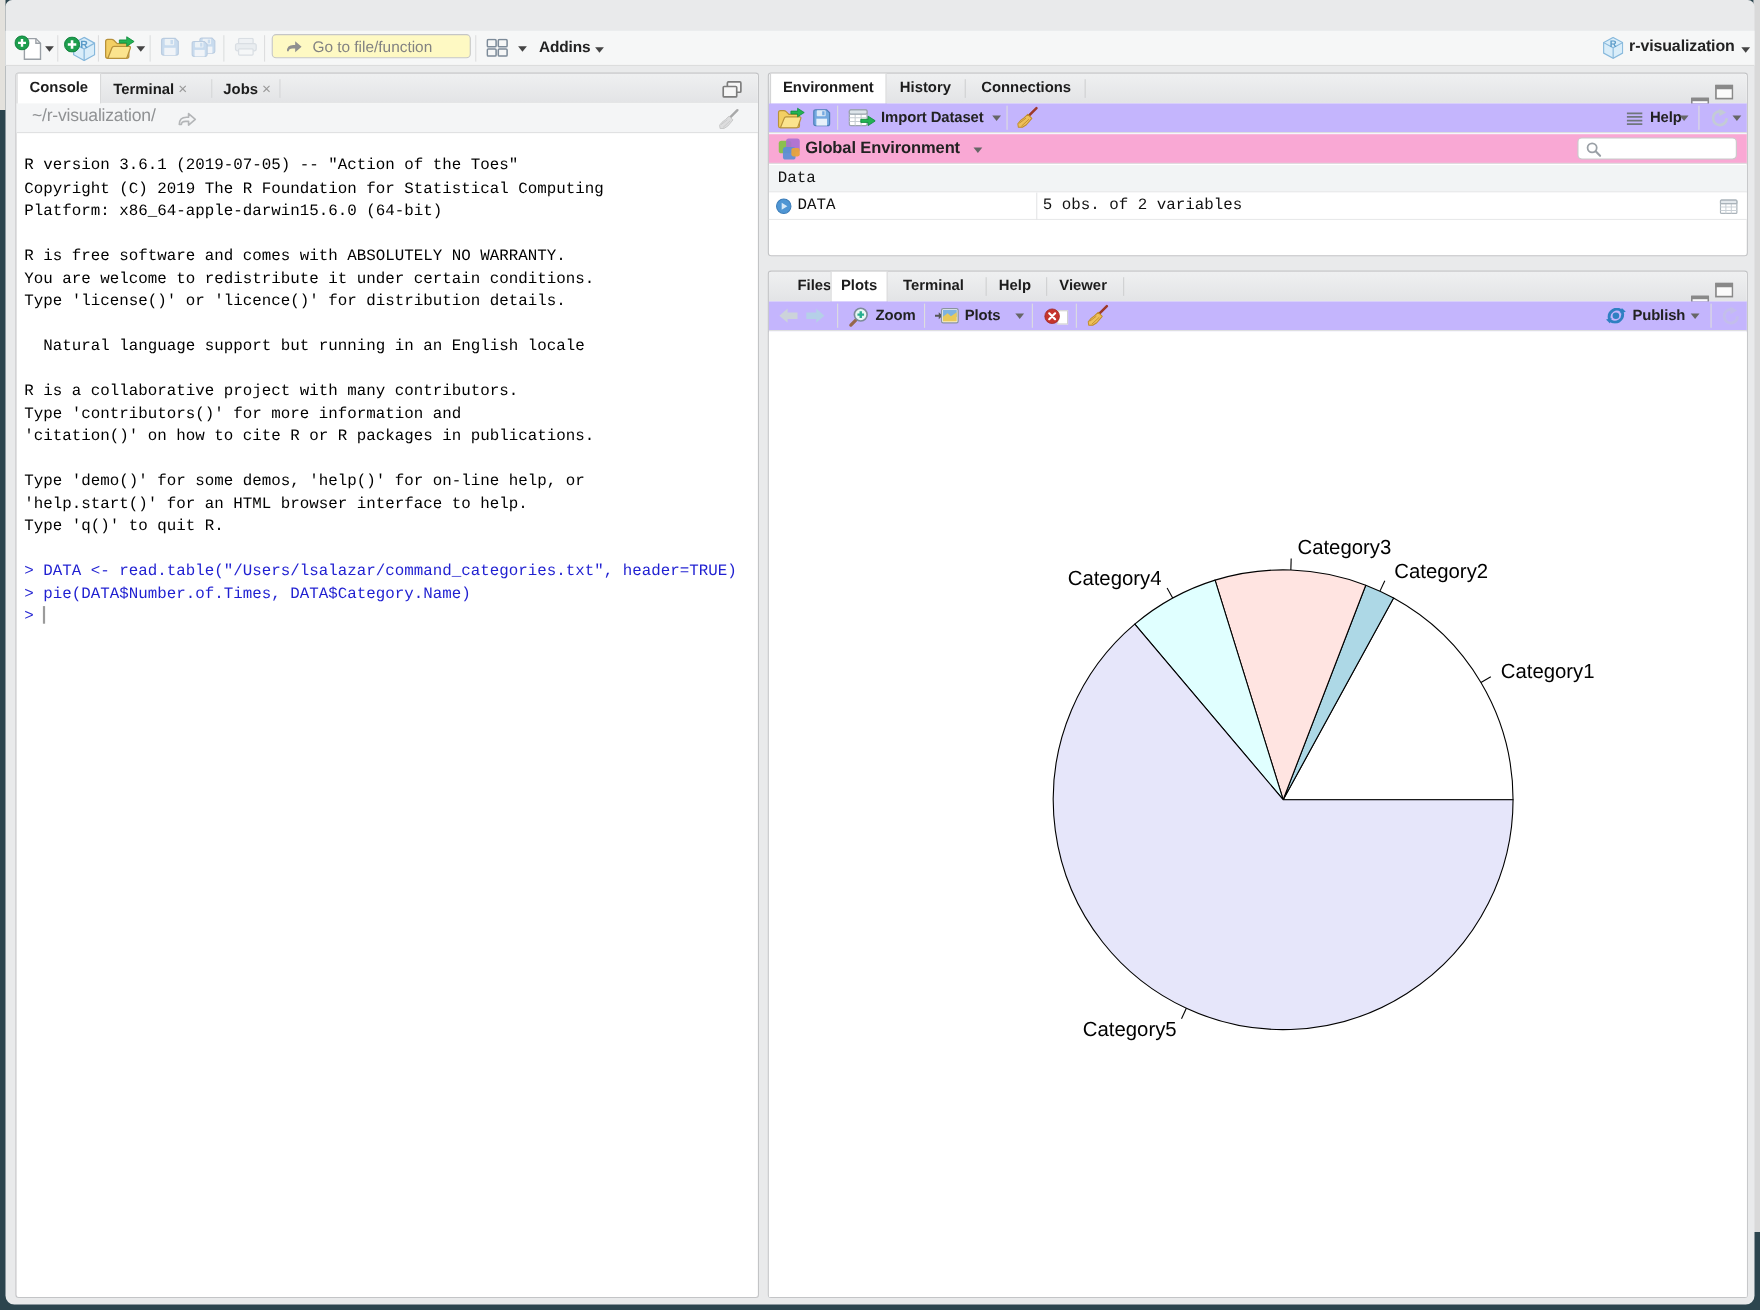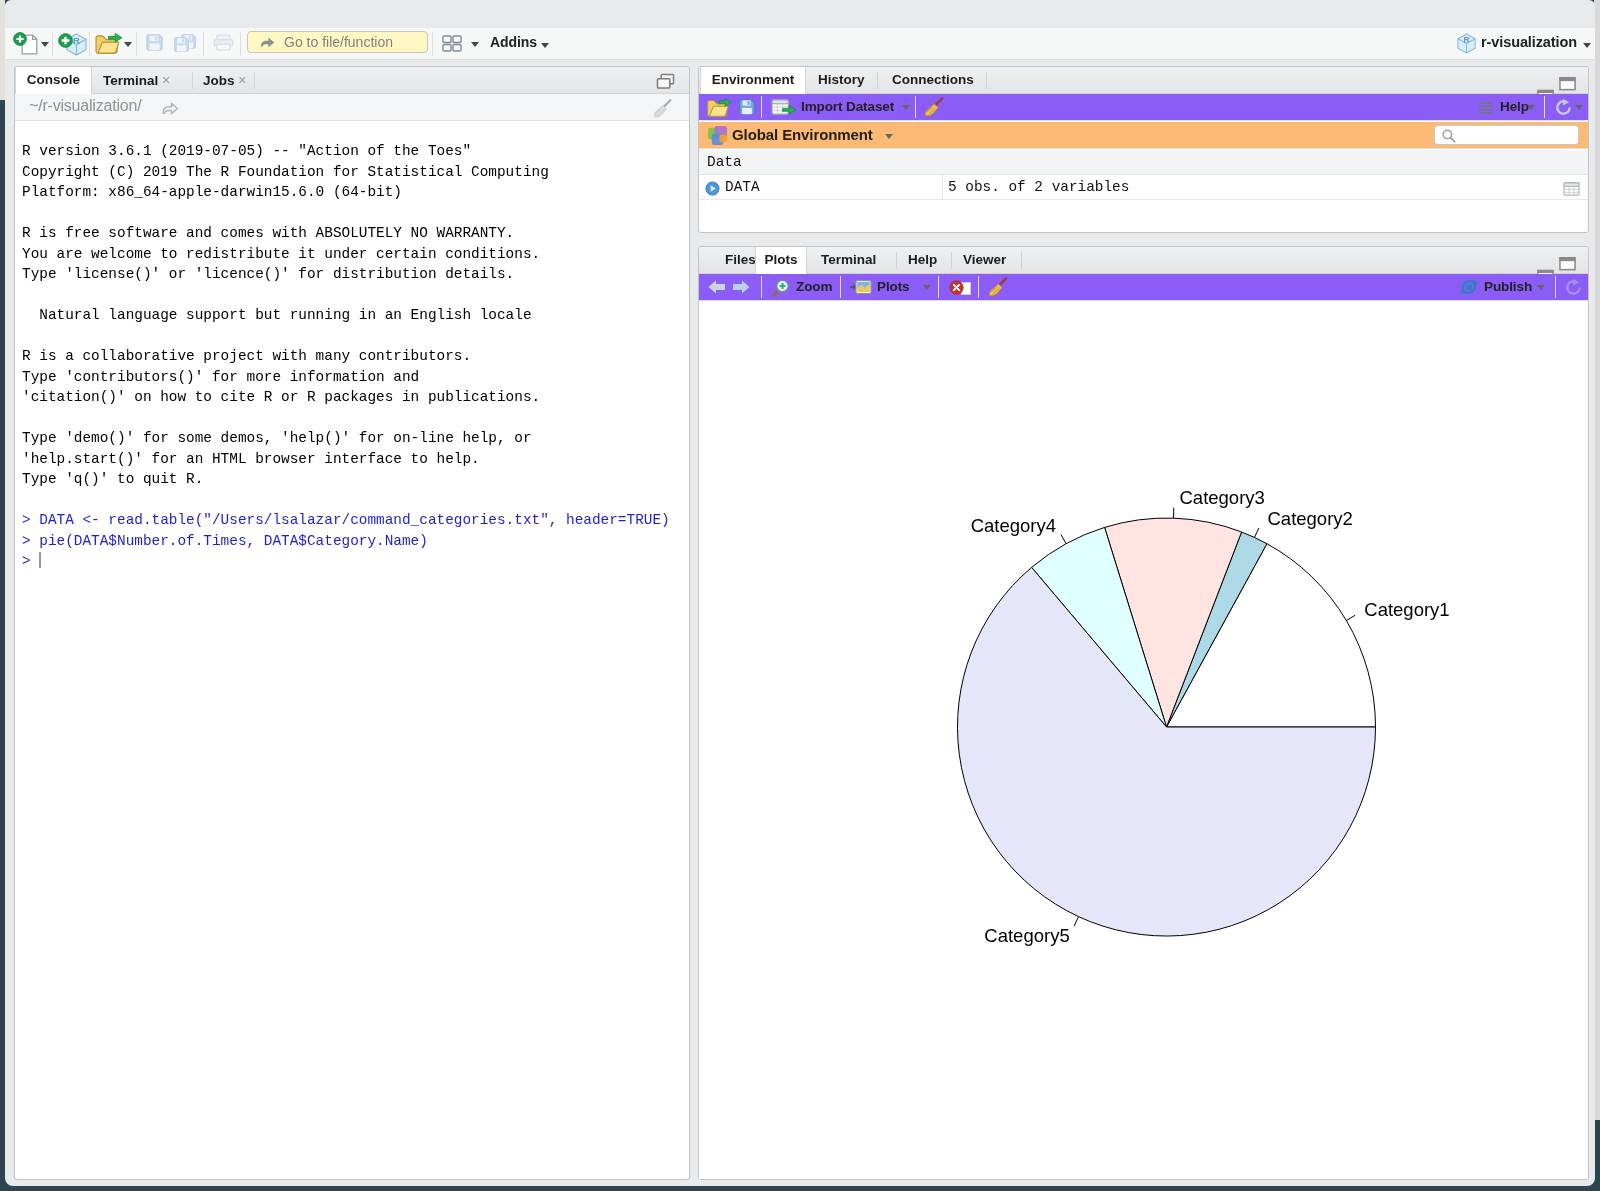--- a/index.html
+++ b/index.html
@@ -19,32 +19,32 @@
 .caret.lt{border-top-color:#666;}
 #gotobox{left:242px;top:3px;width:181px;height:22px;background:#fef9c3;border:1px solid #c5c6c7;border-radius:4px;color:#828282;font-size:14px;line-height:20px;}
 #addins{left:485px;top:6px;font-size:14px;color:#222;font-weight:600;letter-spacing:-0.1px;}
 #proj{left:1476px;top:6px;font-size:14.5px;color:#222;font-weight:600;letter-spacing:-0.1px;}
 
 .panel{background:#fff;border:1px solid #c3c4c6;border-radius:3px;}
 .tabbar{position:absolute;left:0;top:0;right:0;height:27px;background:linear-gradient(#eff0f1,#e3e4e6);border-bottom:1px solid #d2d3d5;border-radius:3px 3px 0 0;}
 .tab{position:absolute;top:0;height:27px;font-size:13.5px;font-weight:700;color:#1c1c1c;line-height:26px;}
 .tab.active{background:#fff;border-left:1px solid #d4d5d6;border-right:1px solid #d4d5d6;height:28px;text-align:center;}
 .tabx{color:#9a9a9a;font-weight:400;font-size:14px;}
-.toolrow{position:absolute;left:0;right:0;height:27px;background:#8b5cf6;border-bottom:1px solid #dedfe0;}
+.toolrow{position:absolute;left:0;right:0;height:27px;background:#c4b5fd;border-bottom:1px solid #dedfe0;}
 .tbtext{font-size:13.5px;color:#222;font-weight:600;letter-spacing:-0.1px;}
 
 #console-panel{left:9px;top:66px;width:676px;height:1114px;}
 #con-sub{top:27px;height:27px;background:#f4f5f6;border-bottom:1px solid #e0e1e2;position:absolute;left:0;right:0;}
 #con-path{position:absolute;left:14px;top:3px;color:#909294;font-size:16px;letter-spacing:-0.2px;}
 #con-text{position:absolute;left:7px;top:74px;font-family:"Liberation Mono",monospace;font-size:14.4px;line-height:20.5px;white-space:pre;color:#000;}
 .blue{color:#1f1fd1;}
 
 #env-panel{left:693px;top:66px;width:891px;height:167px;}
 #env-tool{top:27px;}
-#genv-row{position:absolute;left:0;right:0;top:55px;height:27px;background:#fdba74;border-bottom:1px solid #dedfe0;}
+#genv-row{position:absolute;left:0;right:0;top:55px;height:27px;background:#f9a8d4;border-bottom:1px solid #dedfe0;}
 #searchbox{position:absolute;left:735px;top:3px;width:145px;height:20px;background:#fff;border:1px solid #c8c9ca;border-radius:4px;}
 #data-hdr{position:absolute;left:0;right:0;top:83px;height:25px;background:#f2f4f5;border-bottom:1px solid #e4e5e6;font-family:"Liberation Mono",monospace;font-size:14.4px;line-height:24px;color:#111;}
 #data-row{position:absolute;left:0;right:0;top:108px;height:25px;background:#fff;border-bottom:1px solid #e8e9ea;font-family:"Liberation Mono",monospace;font-size:14.4px;line-height:24px;color:#111;}
 #data-row .colsep{position:absolute;left:243px;top:0;width:1px;height:25px;background:#e4e5e6;}
 
 #plot-panel{left:693px;top:246px;width:891px;height:934px;}
 #plot-area{position:absolute;left:0px;top:55px;right:0px;bottom:0px;background:#fff;}
 svg text{font-family:"Liberation Sans",sans-serif;}
 </style></head>
 <body>

